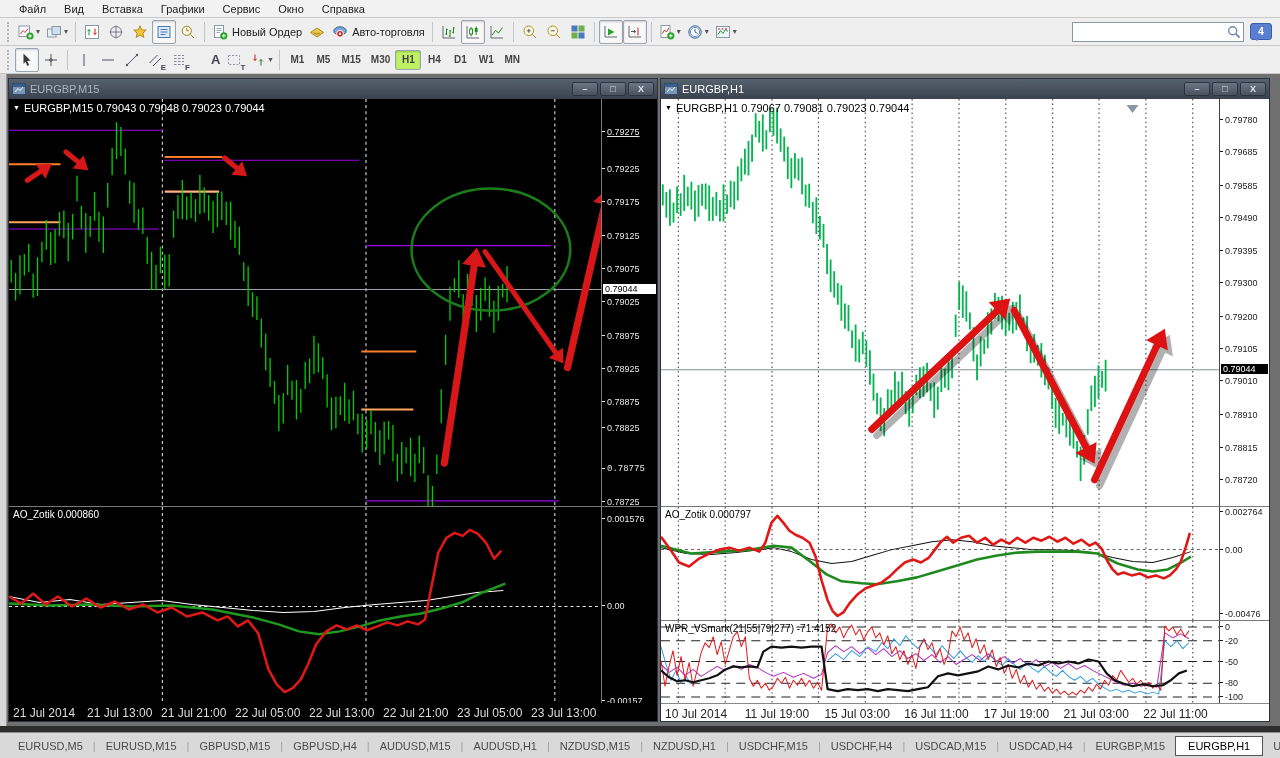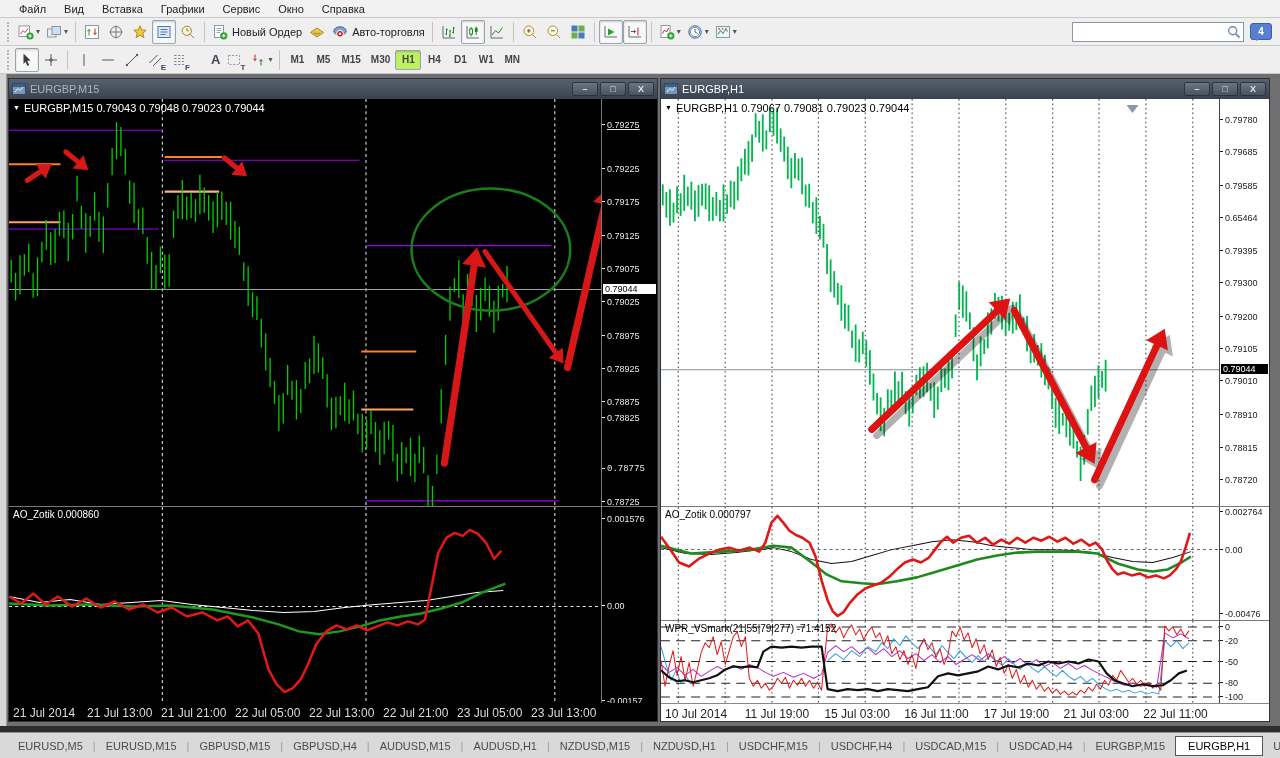--- a/index.html
+++ b/index.html
@@ -520,30 +520,30 @@
                 <polygon points="545,260 530.5815181988648,254.22441496034077 544.5084608476886,244.47555510616417" stroke="none"></polygon>
               </g>
               <g fill="#D81818" stroke="#D81818" opacity="1">
                 <line x1="549" y1="264" x2="585.9148342689797" y2="103.73559756394178" stroke-width="7" stroke-linecap="round"></line>
                 <polygon points="590,86 597.5111865223263,106.40666746499352 574.3184820156331,101.06452766289004" stroke="none"></polygon>
               </g>
             </svg>
           <div class="ohlc white-t"><span class="ddtri">▼</span><span>EURGBP,M15  0.79043 0.79048 0.79023 0.79044</span></div>
         </div>
         <div class="axiscol dark" id="lw-paxis">
-            <div class="axlabel" style="top: 21px; text-decoration: underline;">0.79275</div>
+            <div class="axlabel" style="top: 28px; text-decoration: underline;">0.79275</div>
             <div class="axlabel" style="top: 64.9786px; text-align: right;">0.79225</div>
             <div class="axlabel" style="top: 98.3017px;">0.79175</div>
             <div class="axlabel" style="top: 131.625px;">0.79125</div>
             <div class="axlabel" style="top: 164.948px;">0.79075</div>
             <div class="axlabel" style="top: 198.271px;">0.79025</div>
             <div class="axlabel" style="top: 231.594px;">0.78975</div>
             <div class="axlabel" style="top: 264.917px;">0.78925</div>
             <div class="axlabel" style="top: 298.24px;">0.78875</div>
-            <div class="axlabel" style="top: 314px;">0.78825</div>
+            <div class="axlabel" style="top: 324px;">0.78825</div>
             <div class="axlabel" style="top: 364.887px; font-family: Liberation Mono, monospace;">0.78775</div>
             <div class="axlabel" style="top: 398.21px;">0.78725</div>
             <div class="bidtag on-dark" style="top: 184.608px;">0.79044</div>
           </div>
         <div class="pane dark sep-top" id="lw-ao">
           <svg id="lw-ao-svg" preserveAspectRatio="none" viewBox="0 0 582 197">
               <line x1="150.738" y1="0" x2="150.738" y2="197" stroke="#e8e8e8" stroke-width="1" stroke-dasharray="3,3"></line>
               <line x1="350.94599999999997" y1="0" x2="350.94599999999997" y2="197" stroke="#e8e8e8" stroke-width="1" stroke-dasharray="3,3"></line>
               <line x1="536.604" y1="0" x2="536.604" y2="197" stroke="#e8e8e8" stroke-width="1" stroke-dasharray="3,3"></line>
               <line x1="0" y1="100" x2="582" y2="100" stroke="#e8e8e8" stroke-width="1" stroke-dasharray="3,3"></line>
@@ -751,21 +751,21 @@
                 <line x1="432" y1="378" x2="494.30348453097355" y2="244.49253314791383" stroke-width="7" stroke-linecap="round"></line>
                 <polygon points="502,228 505.0870638969172,249.52487018535422 483.5199051650299,239.46019611047345" stroke="none"></polygon>
               </g>
             </svg>
           <div class="ohlc black-t"><span class="ddtri">▼</span><span>EURGBP,H1  0.79067 0.79081 0.79023 0.79044</span></div>
         </div>
         <div class="axiscol lite" id="rw-paxis">
             <div class="axlabel" style="top: 16.0392px;">0.79780</div>
             <div class="axlabel" style="top: 48.2766px;">0.79685</div>
             <div class="axlabel" style="top: 82.2107px;">0.79585</div>
-            <div class="axlabel" style="top: 114.448px;">0.65464</div>
+            <div class="axlabel" style="top: 114.448px;">0.79490</div>
             <div class="axlabel" style="top: 146.686px;">0.79395</div>
             <div class="axlabel" style="top: 178.923px;">0.79300</div>
             <div class="axlabel" style="top: 212.857px;">0.79200</div>
             <div class="axlabel" style="top: 245.095px;">0.79105</div>
             <div class="axlabel" style="top: 277.332px;">0.79010</div>
             <div class="axlabel" style="top: 311.266px;">0.78910</div>
             <div class="axlabel" style="top: 343.504px;">0.78815</div>
             <div class="axlabel" style="top: 375.741px;">0.78720</div>
             <div class="bidtag on-lite" style="top: 264.794px;">0.79044</div>
           </div>

